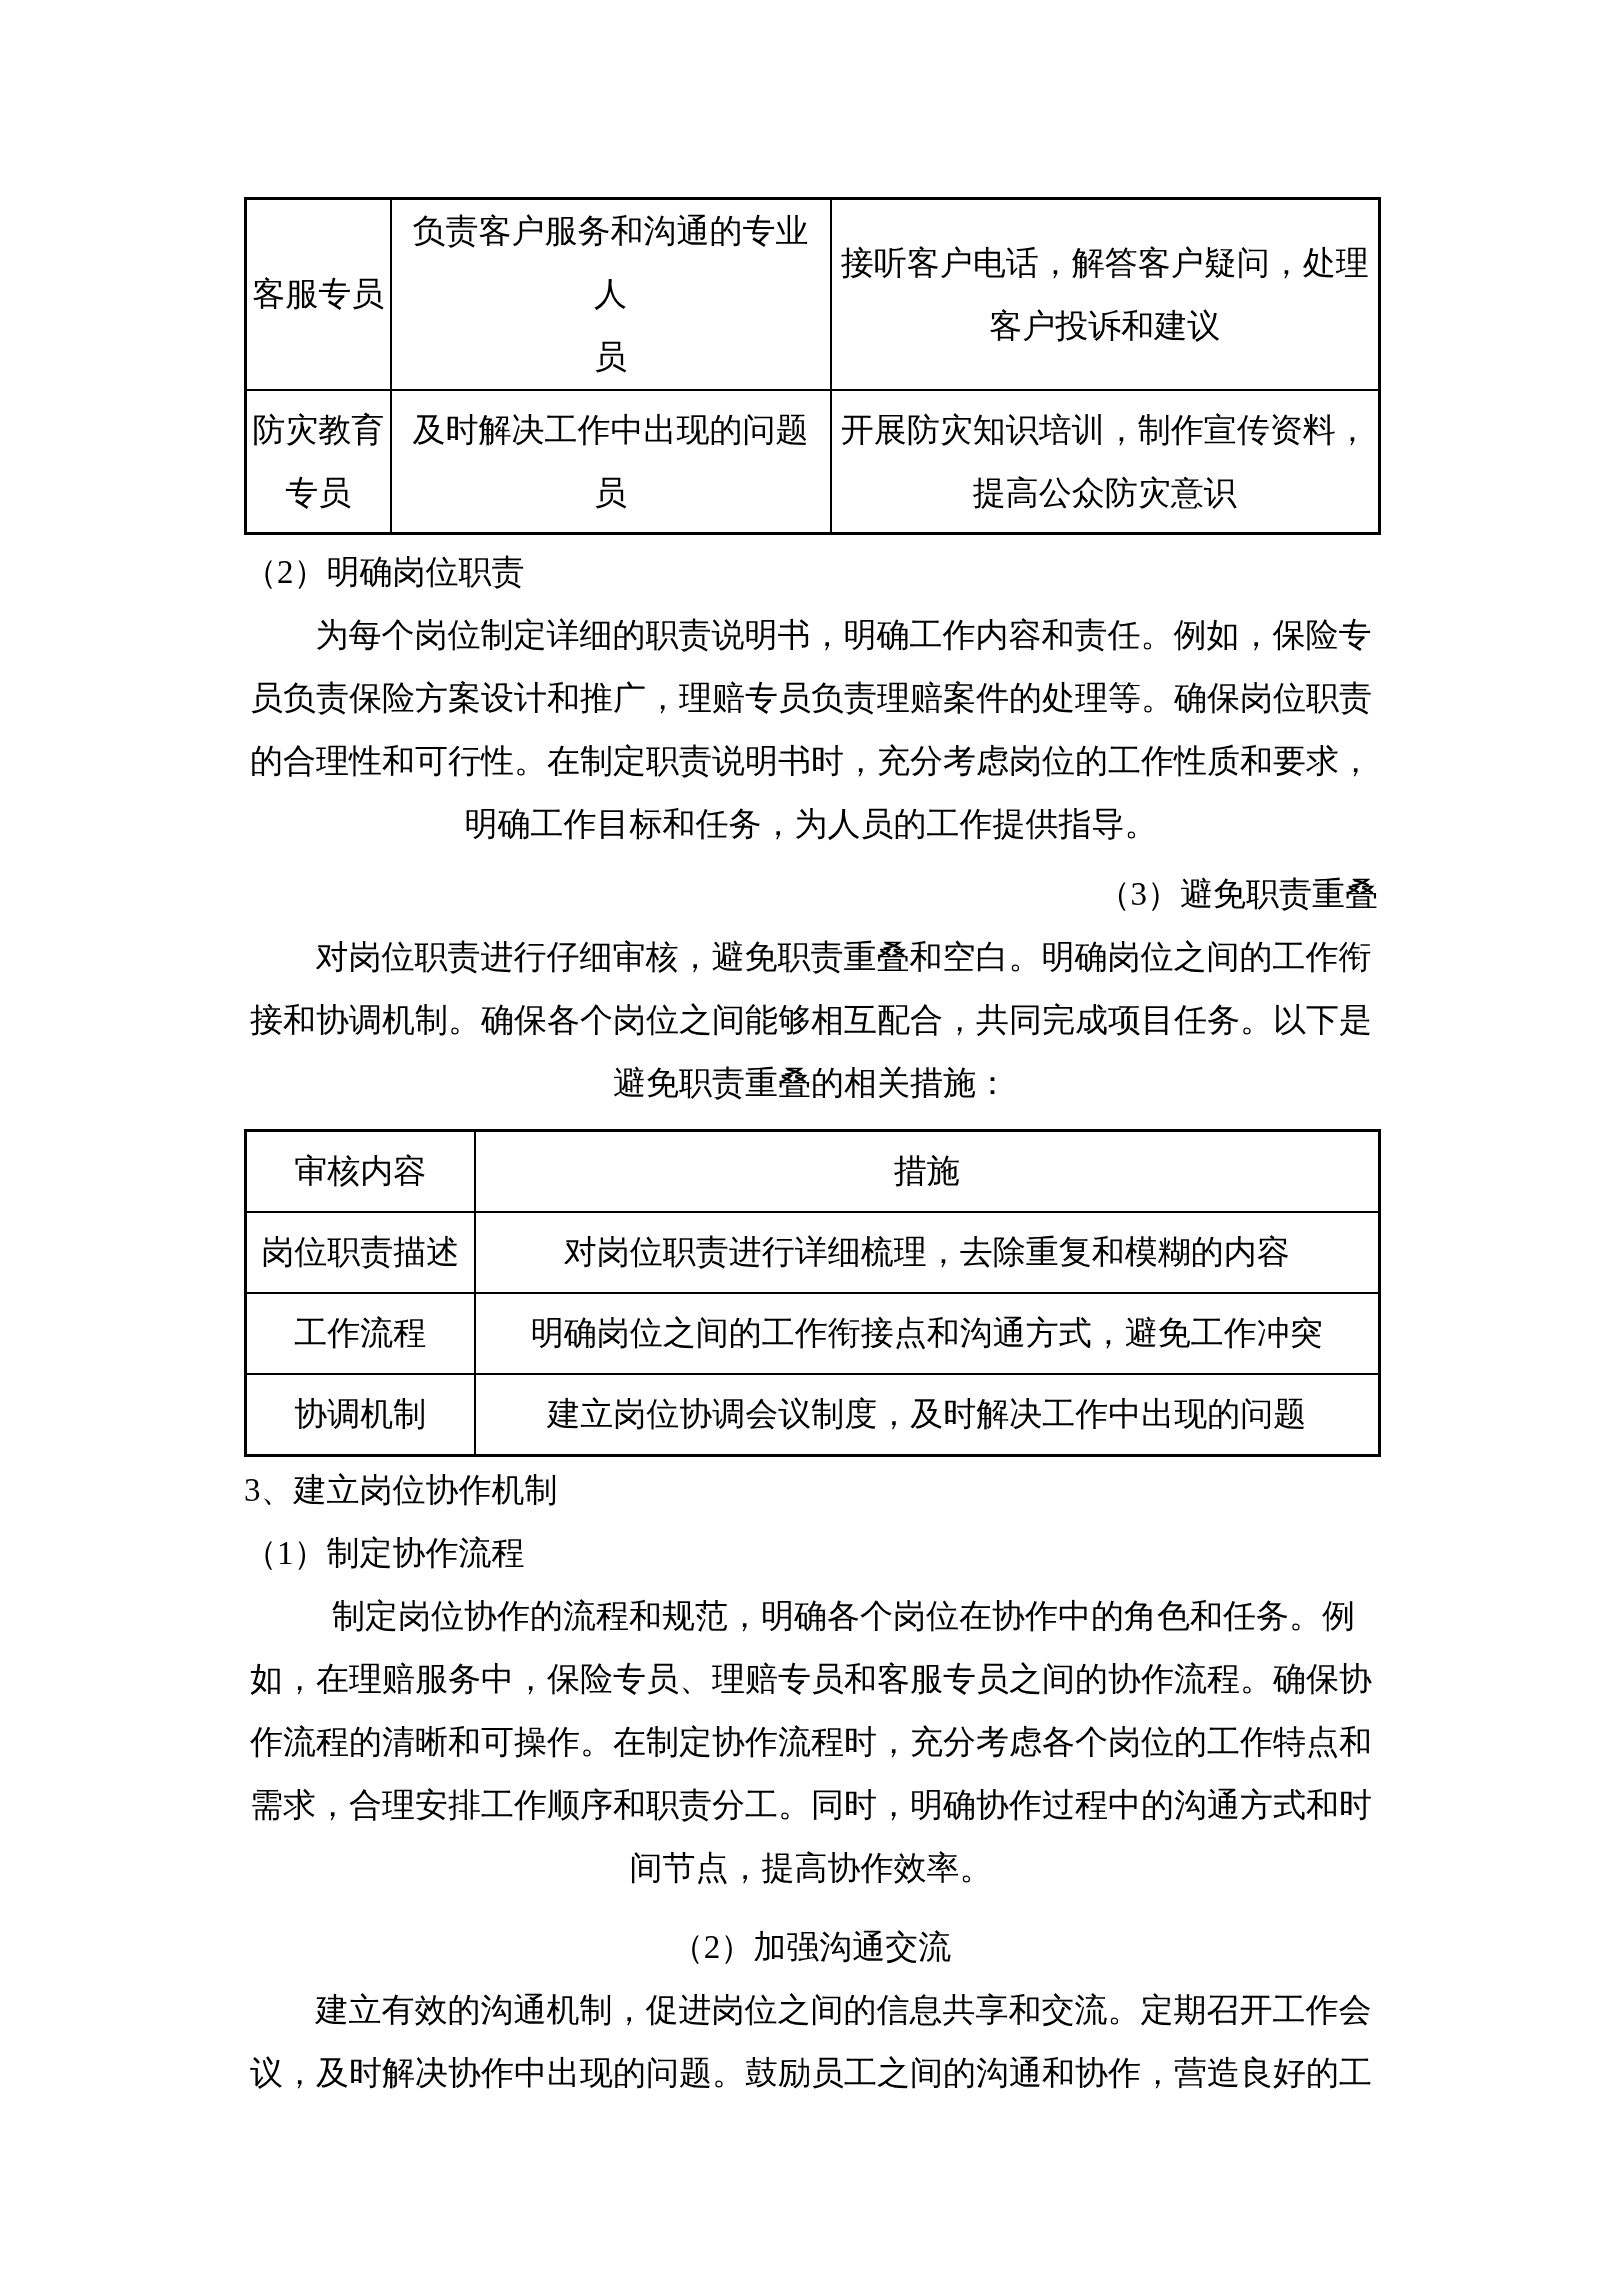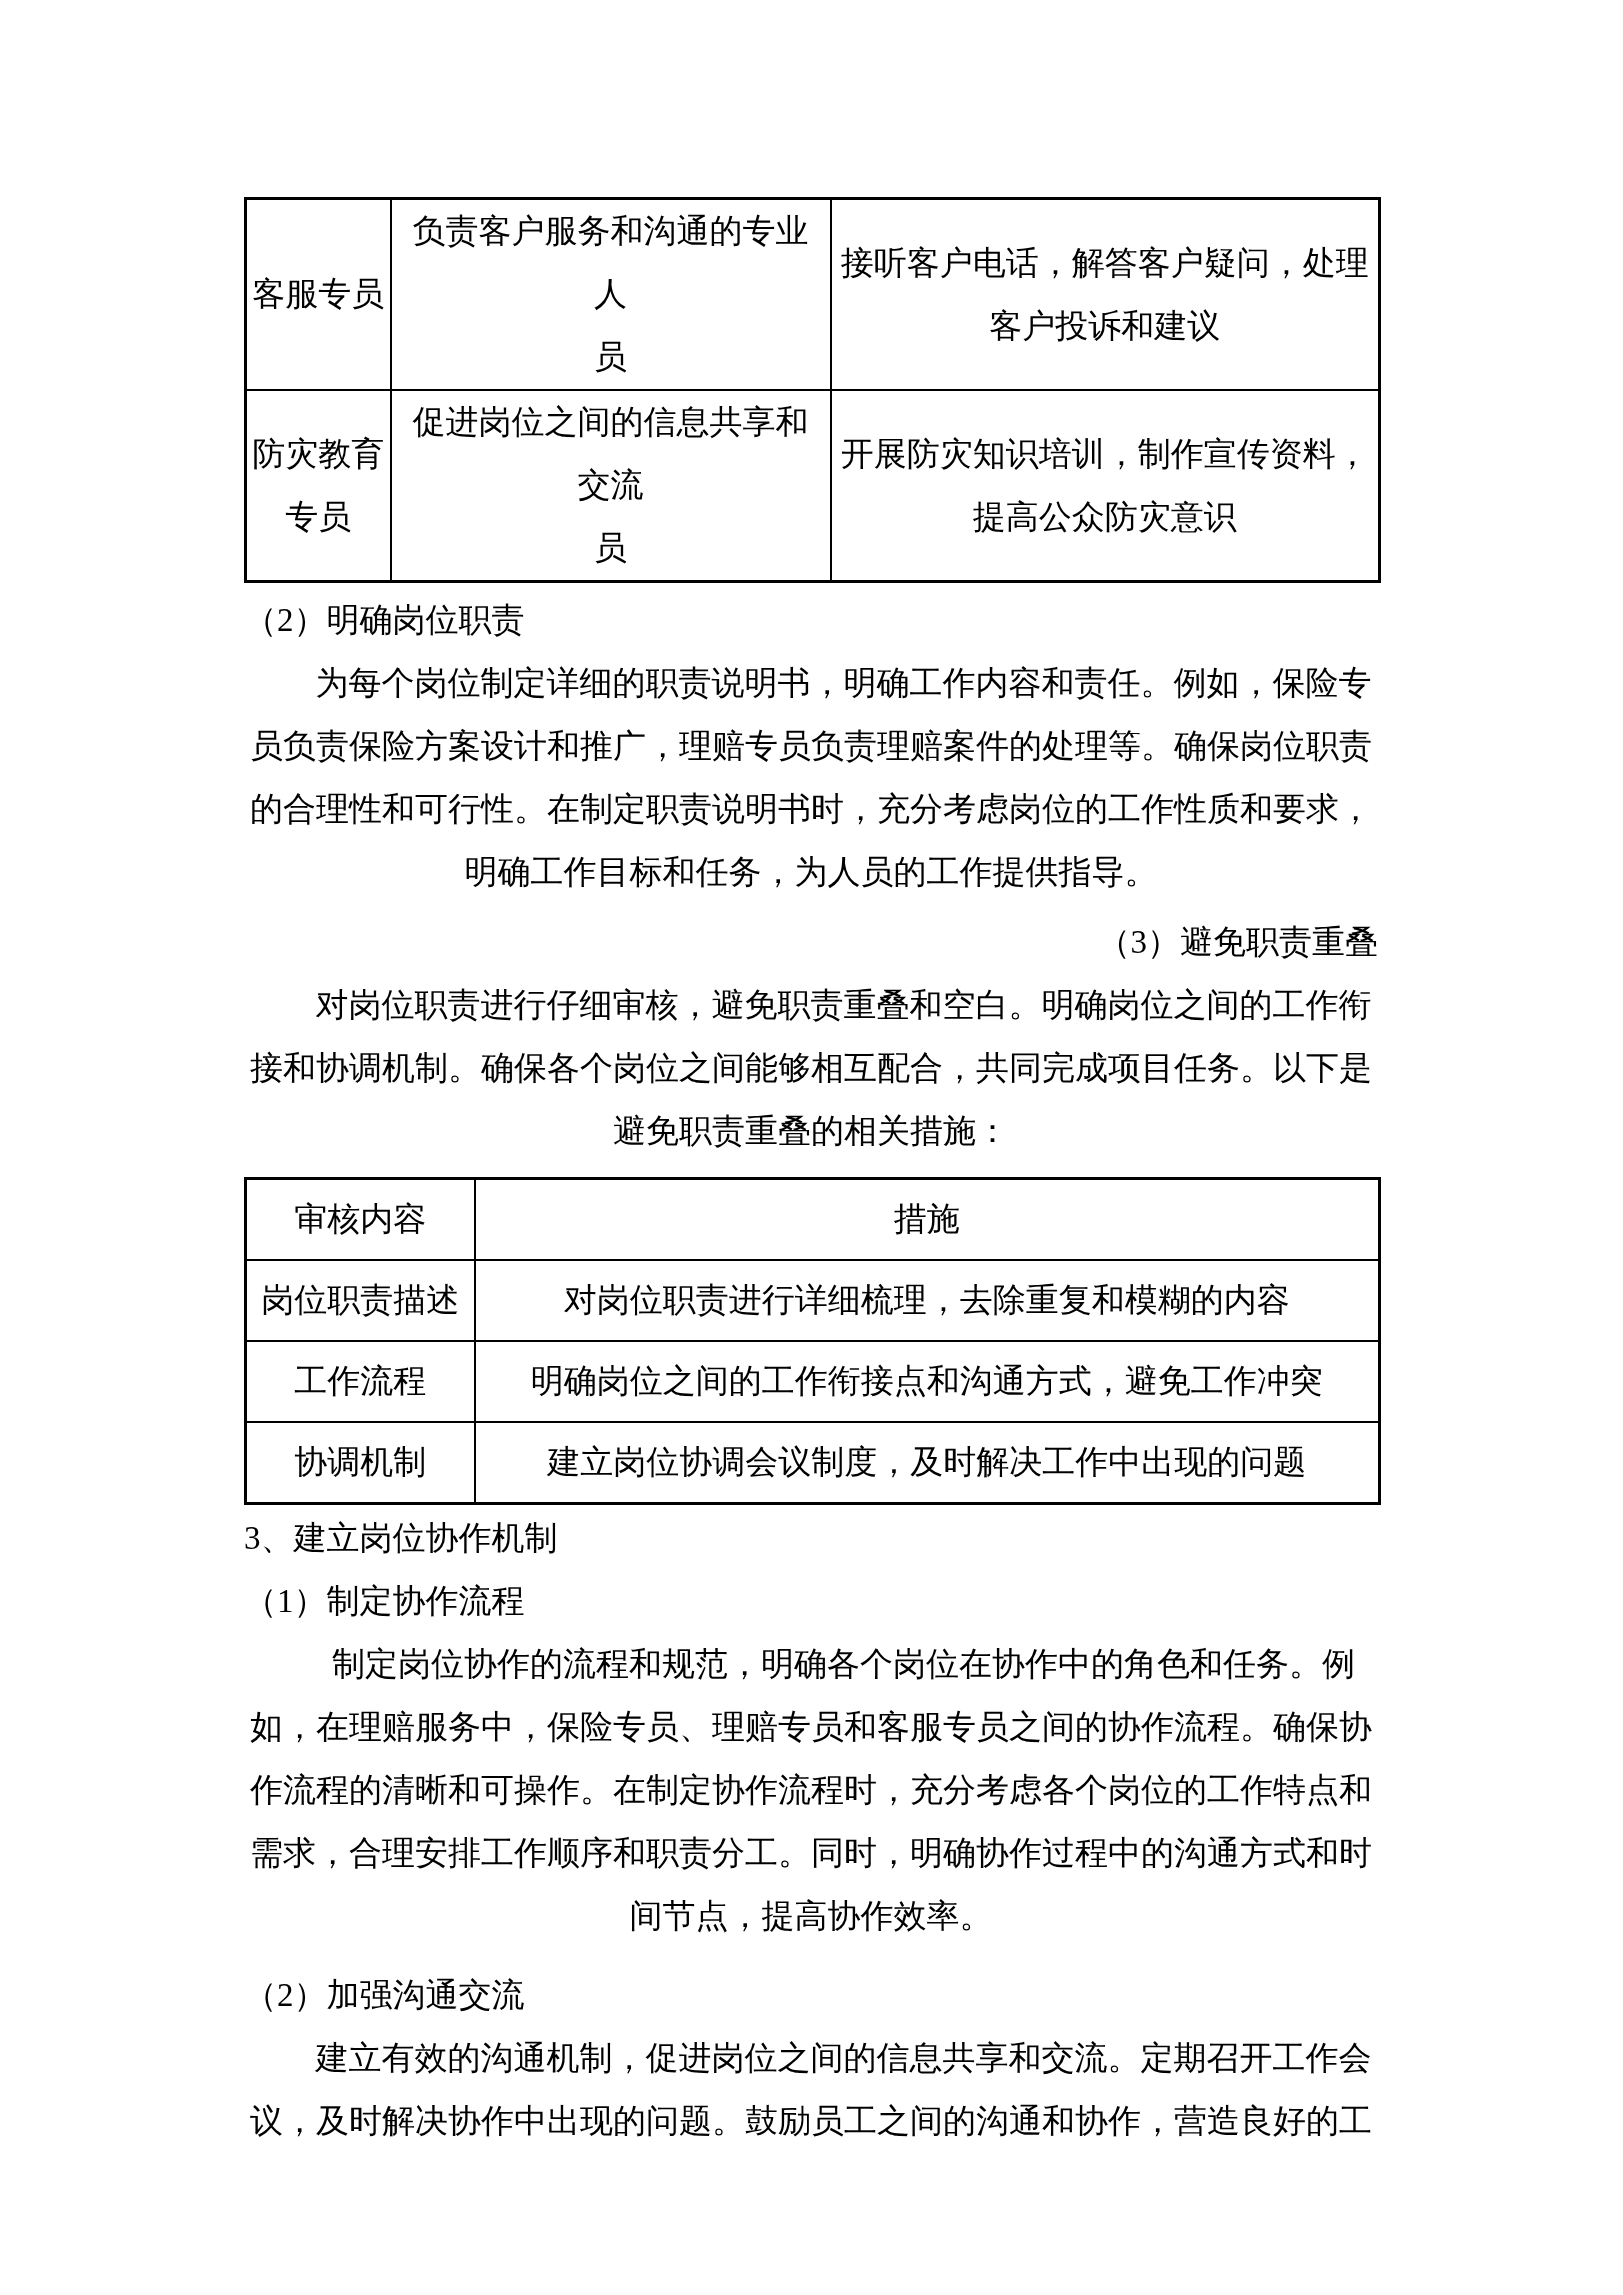--- a/index.html
+++ b/index.html
@@ -54,21 +54,21 @@
     line-height: 63px;
     margin: 0;
     white-space: pre-line;
     text-indent: 65px;
     text-align: center;
   }
   #heading-2   { margin-top: 5.9px; }
   #heading-3   { margin-top: 7.2px; text-align: right; }
   #review-table { margin-top: 14.4px; }
   #heading-s3  { margin-top: 1.3px; }
-  #heading-s3-2 { margin-top: 16.4px; }
+  #heading-s3-2 { margin-top: 16.4px; text-align: center; }
 </style>
 </head>
 <body>
 
 <div class="page">
   <div class="content">
 
     <table class="doc-table roles-table" id="roles-table">
       <colgroup>
         <col style="width:145px">
@@ -79,21 +79,21 @@
         <tr>
           <td class="cell-title">客服专员</td>
           <td class="cell-desc">负责客户服务和沟通的专业人
 员</td>
           <td class="cell-duty">接听客户电话，解答客户疑问，处理
 客户投诉和建议</td>
         </tr>
         <tr>
           <td class="cell-title">防灾教育
 专员</td>
-          <td class="cell-desc">促进岗位之间的信息共享和交流
+          <td class="cell-desc">及时解决工作中出现的问题
 员</td>
           <td class="cell-duty">开展防灾知识培训，制作宣传资料，
 提高公众防灾意识</td>
         </tr>
       </tbody>
     </table>
 
     <p class="heading" id="heading-2">（2）明确岗位职责</p>
     <p class="para" id="para-2">为每个岗位制定详细的职责说明书，明确工作内容和责任。例如，保险专
 员负责保险方案设计和推广，理赔专员负责理赔案件的处理等。确保岗位职责

